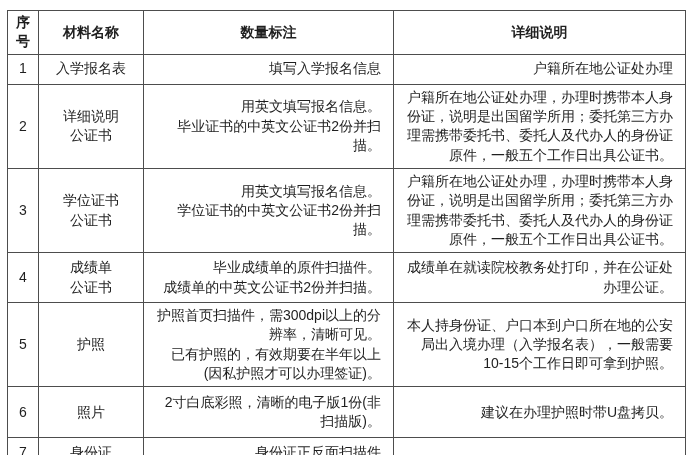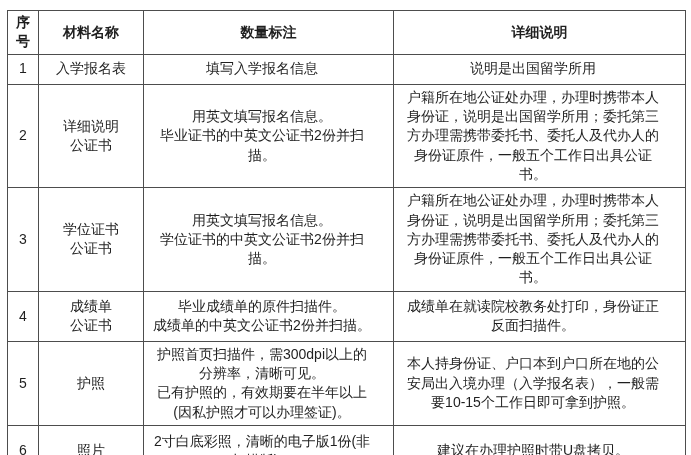--- a/index.html
+++ b/index.html
@@ -33,23 +33,23 @@
     text-align: center;
     padding: 2px;
     height: 28px;
   }
   td.c-no, td.c-name {
     text-align: center;
     white-space: pre-line;
     padding: 2px;
   }
   td.c-qty, td.c-detail {
-    text-align: center;
+    text-align: right;
     white-space: pre-line;
-    padding: 3px 20px 3px 7px;
+    padding: 3px 12px 3px 7px;
     margin-top: 26px;
   }
   tr.h30 { height: 30px; }
   tr.h80 { height: 80px; }
   tr.h79 { height: 79px; }
   tr.h50 { height: 50px; }
   tr.h84 { height: 84px; }
   tr.h51 { height: 51px; }
   tr.h29 { height: 29px; }
 </style>
@@ -70,21 +70,21 @@
         <th>材料名称</th>
         <th>数量标注</th>
         <th>详细说明</th>
       </tr>
     </thead>
     <tbody>
       <tr class="h30">
         <td class="c-no">1</td>
         <td class="c-name">入学报名表</td>
         <td class="c-qty">填写入学报名信息</td>
-        <td class="c-detail">说明是出国留学所用</td>
+        <td class="c-detail">户籍所在地公证处办理</td>
       </tr>
       <tr class="h80">
         <td class="c-no">2</td>
         <td class="c-name">详细说明
 公证书</td>
         <td class="c-qty">用英文填写报名信息。
 毕业证书的中英文公证书2份并扫描。</td>
         <td class="c-detail">户籍所在地公证处办理，办理时携带本人身份证，说明是出国留学所用；委托第三方办理需携带委托书、委托人及代办人的身份证原件，一般五个工作日出具公证书。</td>
       </tr>
       <tr class="h79">
@@ -94,21 +94,21 @@
         <td class="c-qty">用英文填写报名信息。
 学位证书的中英文公证书2份并扫描。</td>
         <td class="c-detail">户籍所在地公证处办理，办理时携带本人身份证，说明是出国留学所用；委托第三方办理需携带委托书、委托人及代办人的身份证原件，一般五个工作日出具公证书。</td>
       </tr>
       <tr class="h50">
         <td class="c-no">4</td>
         <td class="c-name">成绩单
 公证书</td>
         <td class="c-qty">毕业成绩单的原件扫描件。
 成绩单的中英文公证书2份并扫描。</td>
-        <td class="c-detail">成绩单在就读院校教务处打印，身份证正反面扫描件。</td>
+        <td class="c-detail">成绩单在就读院校教务处打印，并在公证处办理公证。</td>
       </tr>
       <tr class="h84">
         <td class="c-no">5</td>
         <td class="c-name">护照</td>
         <td class="c-qty">护照首页扫描件，需300dpi以上的分辨率，清晰可见。
 已有护照的，有效期要在半年以上
 (因私护照才可以办理签证)。</td>
         <td class="c-detail">本人持身份证、户口本到户口所在地的公安局出入境办理（入学报名表），一般需要10-15个工作日即可拿到护照。</td>
       </tr>
       <tr class="h51">

